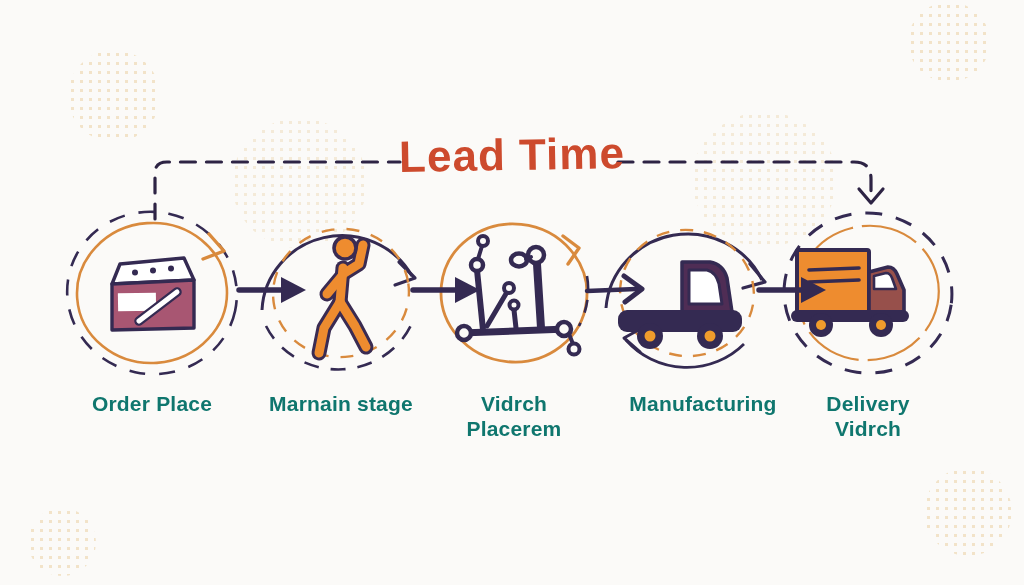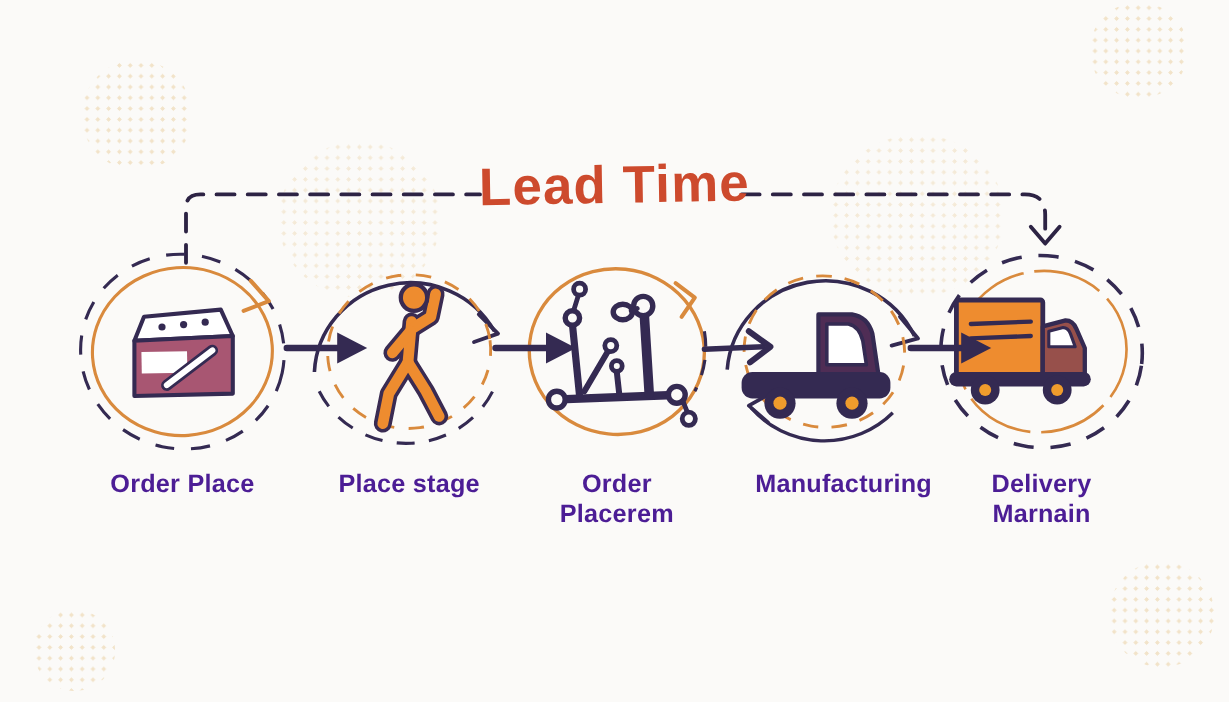--- a/index.html
+++ b/index.html
@@ -20,21 +20,21 @@
     position:absolute;left:312px;top:130px;width:400px;
     text-align:center;font-size:44px;font-weight:bold;
     color:#cd4a2d;letter-spacing:1px;transform:rotate(-1deg);
   }
   
   .stage{position:absolute;width:190px;height:190px;top:198px;}
   .stage svg{position:absolute;left:0;top:0;}
   
   .stage-label{
     position:absolute;top:392px;
-    text-align:center;color:#4c1d95;font-size:21px;font-weight:600;
+    text-align:center;color:#0f766e;font-size:21px;font-weight:600;
     line-height:1.18;letter-spacing:.2px;
   }
   .stage-label.wide{width:190px;}
   .stage-label.narrow{width:130px;}
   .connector{position:absolute;top:268px;}
   .bracket{position:absolute;left:130px;top:133px;}
 </style>
 </head>
 <body>
 
@@ -183,16 +183,16 @@
 <svg class="connector" style="left:584px;" width="72" height="44" viewBox="0 0 72 44">
   <line x1="3" y1="23" x2="52" y2="21" stroke="#342a52" stroke-width="4.5" stroke-linecap="round"></line>
   <polyline points="40,8 58,21 41,34" fill="none" stroke="#342a52" stroke-width="5" stroke-linecap="round" stroke-linejoin="round"></polyline>
 </svg>
 <svg class="connector" style="left:756px;" width="72" height="44" viewBox="0 0 72 44">
   <line x1="3" y1="22" x2="50" y2="22" stroke="#342a52" stroke-width="5.5" stroke-linecap="round"></line>
   <polygon points="45,9 70,22 45,35" fill="#342a52"></polygon>
 </svg>
 
 <div class="stage-label wide" style="left:57px;">Order Place</div>
-<div class="stage-label wide" style="left:246px;">Place stage</div>
-<div class="stage-label narrow" style="left:449px;">Order Placerem</div>
+<div class="stage-label wide" style="left:246px;">Marnain stage</div>
+<div class="stage-label narrow" style="left:449px;">Vidrch Placerem</div>
 <div class="stage-label wide" style="left:608px;">Manufacturing</div>
-<div class="stage-label narrow" style="left:803px;">Delivery Marnain</div>
+<div class="stage-label narrow" style="left:803px;">Delivery Vidrch</div>
 
 </body></html>

